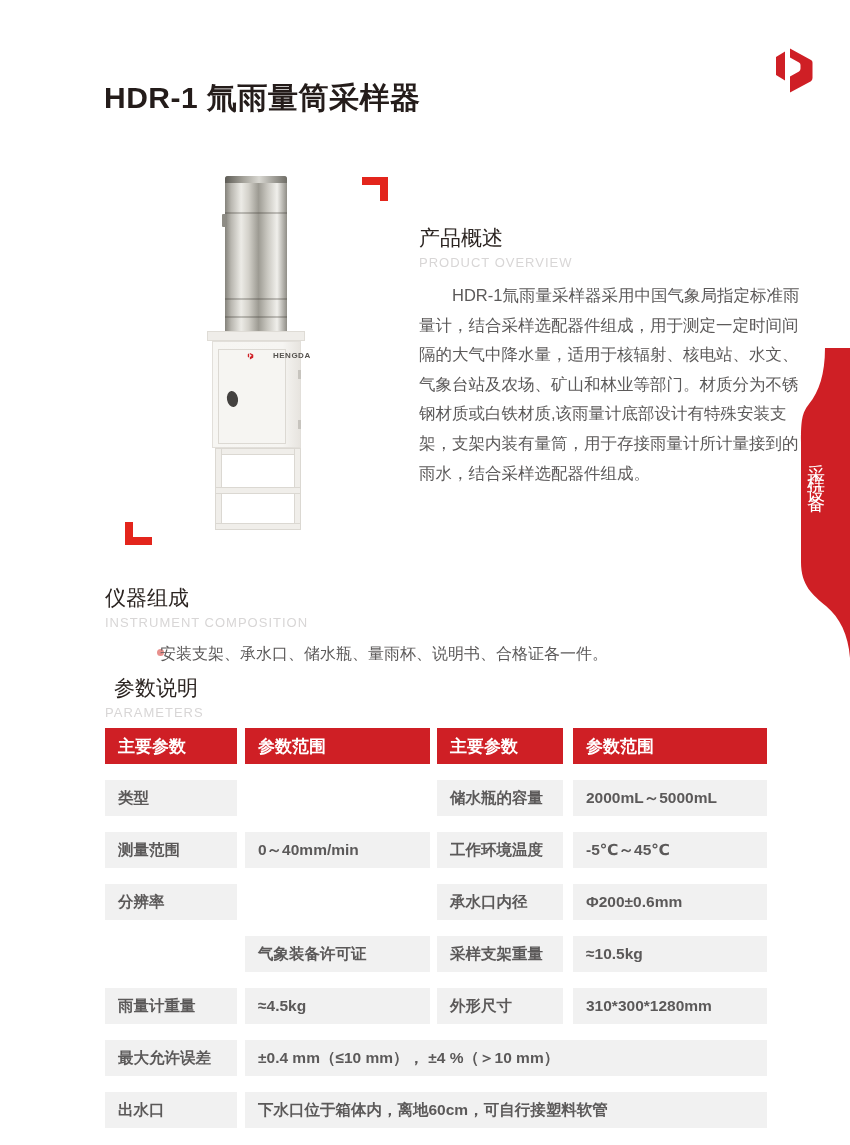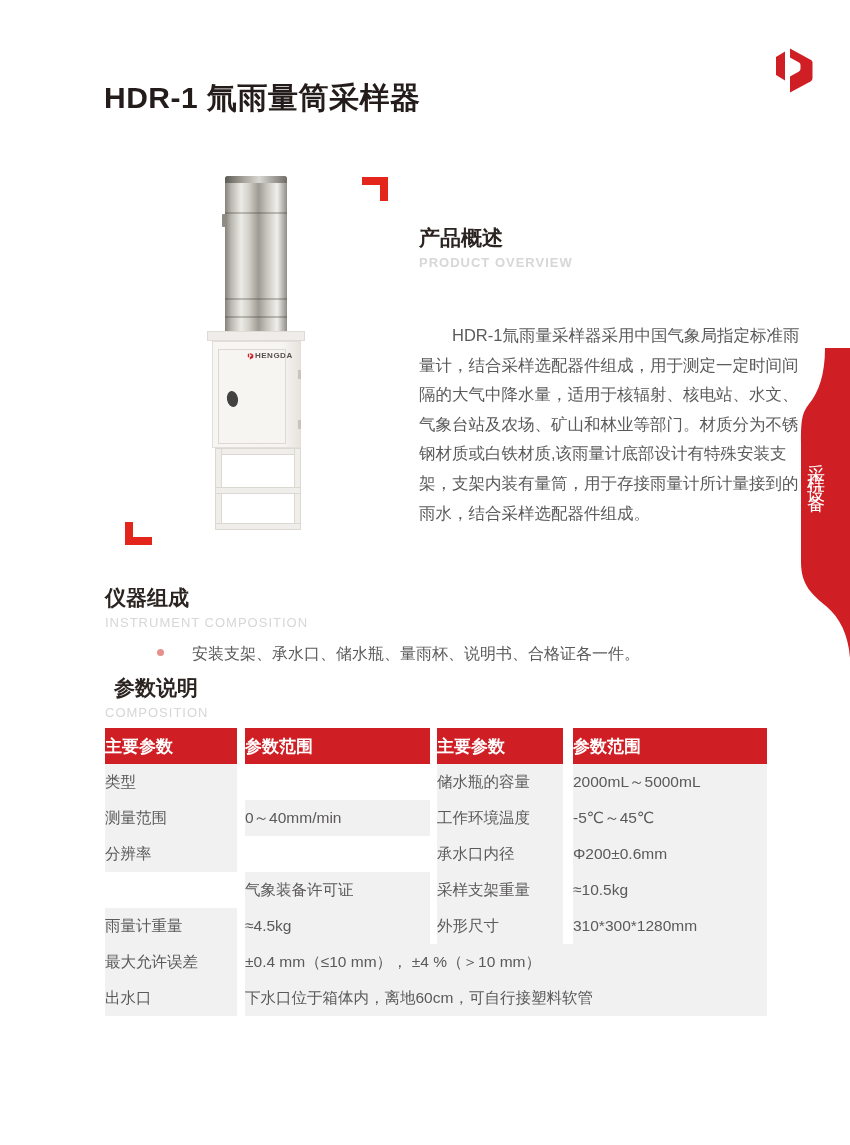--- a/index.html
+++ b/index.html
@@ -16,49 +16,49 @@
     background:linear-gradient(90deg,#84827b 0%,#b9b7b0 10%,#ecebe6 26%,#d3d1ca 38%,#9d9b93 54%,#c8c6bf 68%,#f0efeb 84%,#8f8d86 100%);}
   .cyl-rim{left:225px;top:176px;width:62px;height:7px;border-radius:3px 3px 0 0;
     background:linear-gradient(90deg,#5d5b55,#a5a39b 30%,#d9d8d2 55%,#6f6d66 100%);}
   .cyl-seam{left:225px;width:62px;height:2px;background:rgba(60,58,52,.28);}
   .cyl-latch{left:222px;top:214px;width:5px;height:13px;background:#8e8c85;border-radius:1px;}
   .plate{left:207px;top:331px;width:98px;height:10px;background:#efede9;border:1px solid #dfdcd6;box-sizing:border-box;}
   .cabinet{left:212px;top:341px;width:89px;height:107px;box-sizing:border-box;border:1px solid #e2dfda;
     background:linear-gradient(90deg,#f7f6f3 0%,#f6f5f2 80%,#e7e4df 100%);}
   .door{position:absolute;left:5px;top:7px;width:66px;height:93px;border:1px solid #dcd9d3;background:#f6f5f2;}
   .handle{position:absolute;left:14px;top:49px;width:11px;height:16px;background:#444240;border-radius:50%;transform:rotate(-10deg);}
-  .cab-brand{position:absolute;left:33px;top:9px;display:flex;align-items:center;gap:0;}
+  .cab-brand{position:absolute;left:33px;top:9px;display:flex;align-items:center;gap:18px;}
   .cab-brand span{font-size:8px;font-weight:700;color:#56534f;letter-spacing:.5px;}
   .hinge{position:absolute;right:-1px;width:3px;height:9px;background:#c7c4be;}
   .bar{background:#f0eeea;border:1px solid #dbd8d2;box-sizing:border-box;}
 
   
   .red-bar{background:#e3251c;}
 
   
-  .sec-heading{font-size:21px;font-weight:700;color:#2b2421;white-space:nowrap;}
+  .sec-heading{font-size:21px;font-weight:400;color:#2b2421;white-space:nowrap;}
   .sec-sub{font-size:13px;color:#d8d6d6;letter-spacing:1px;white-space:nowrap;}
-  .para{left:419px;top:281px;width:380px;margin-top:40px;}
+  .para{left:419px;top:281px;width:380px;}
   .para .line{font-size:16.5px;color:#5b5959;line-height:29.6px;white-space:nowrap;}
   .para .line:first-child{padding-left:33px;}
 
   
   .side-tab{right:0;top:348px;width:57px;height:310px;}
   .side-tab-label{position:absolute;left:11px;top:102px;writing-mode:vertical-rl;
     color:#fff;font-size:18px;letter-spacing:10px;white-space:nowrap;}
 
   
   .bullet-dot{left:157px;top:649px;width:7px;height:7px;border-radius:50%;background:#e8908d;}
-  .bullet-text{left:192px;top:644px;font-size:16px;color:#5b5959;white-space:nowrap;}
+  .bullet-text{left:160px;top:644px;font-size:16px;color:#5b5959;white-space:nowrap;}
 
   
   .ptable{left:105px;top:728px;width:662px;}
   .trow{display:grid;grid-template-columns:132px 8px 185px 7px 126px 10px 194px;}
-  .trow + .trow{margin-top:0;}
-  .cell{height:36px;display:flex;align-items:center;box-sizing:border-box;
+  .trow + .trow{margin-top:16px;font-weight:bold;}
+  .cell{height:36px;display:flex;align-items:center;padding-left:13px;box-sizing:border-box;
         font-size:15.5px;color:#5b5959;background:#f1f1f1;white-space:nowrap;}
   .hcell{background:#cf1f25;color:#ffffff;font-size:17px;font-weight:700;}
   .c1{grid-column:1;} .c2{grid-column:3;} .c3{grid-column:5;} .c4{grid-column:7;}
   .cspan{grid-column:3 / 8;}
 </style>
 </head>
 <body>
 
 <svg class="abs brand-logo" width="62" height="60" viewBox="0 0 60 60">
   <polygon points="12,21 21,15.5 21,44.5 12,39" fill="#cf1f25"></polygon>
@@ -99,21 +99,21 @@
 <div>
   <div class="abs red-bar" style="left:362px;top:177px;width:26px;height:8px;"></div>
   <div class="abs red-bar" style="left:380px;top:177px;width:8px;height:24px;"></div>
 </div>
 <div>
   <div class="abs red-bar" style="left:125px;top:522px;width:8px;height:23px;"></div>
   <div class="abs red-bar" style="left:125px;top:537px;width:27px;height:8px;"></div>
 </div>
 
 <div class="abs sec-heading" style="left:419px;top:224px;">产品概述</div>
-<div class="abs sec-sub" style="left:419px;top:255px;font-weight:bold;">PRODUCT OVERVIEW</div>
+<div class="abs sec-sub" style="left:419px;top:255px;">PRODUCT OVERVIEW</div>
 <div class="abs para">
   <div class="line">HDR-1氚雨量采样器采用中国气象局指定标准雨</div>
   <div class="line">量计，结合采样选配器件组成，用于测定一定时间间</div>
   <div class="line">隔的大气中降水量，适用于核辐射、核电站、水文、</div>
   <div class="line">气象台站及农场、矿山和林业等部门。材质分为不锈</div>
   <div class="line">钢材质或白铁材质,该雨量计底部设计有特殊安装支</div>
   <div class="line">架，支架内装有量筒，用于存接雨量计所计量接到的</div>
   <div class="line">雨水，结合采样选配器件组成。</div>
 </div>
 
@@ -123,21 +123,21 @@
   </svg>
   <div class="side-tab-label">采样设备</div>
 </div>
 
 <div class="abs sec-heading" style="left:105px;top:584px;">仪器组成</div>
 <div class="abs sec-sub" style="left:105px;top:615px;">INSTRUMENT COMPOSITION</div>
 <div class="abs bullet-dot"></div>
 <div class="abs bullet-text">安装支架、承水口、储水瓶、量雨杯、说明书、合格证各一件。</div>
 
 <div class="abs sec-heading" style="left:114px;top:674px;">参数说明</div>
-<div class="abs sec-sub" style="left:105px;top:705px;">COMPOSITION</div>
+<div class="abs sec-sub" style="left:105px;top:705px;">PARAMETERS</div>
 
 <div class="abs ptable">
   <div class="trow">
     <div class="cell hcell c1">主要参数</div>
     <div class="cell hcell c2">参数范围</div>
     <div class="cell hcell c3">主要参数</div>
     <div class="cell hcell c4">参数范围</div>
   </div>
   <div class="trow">
     <div class="cell c1">类型</div>

